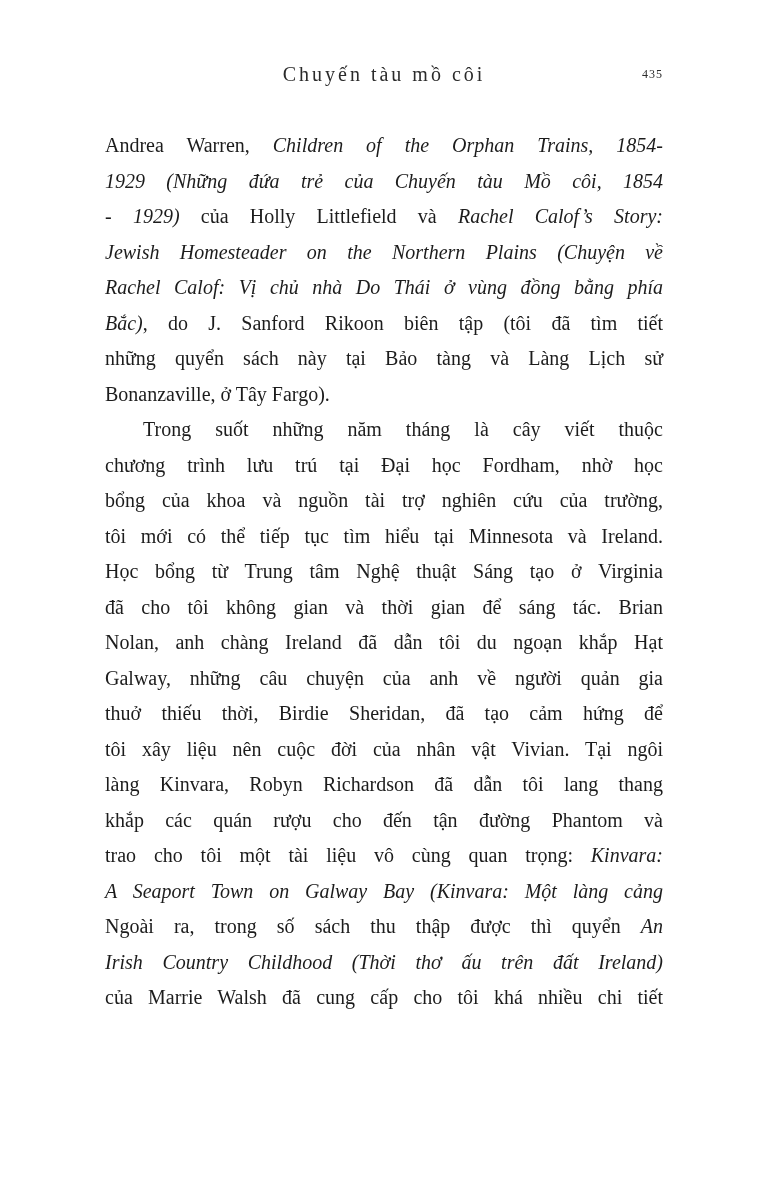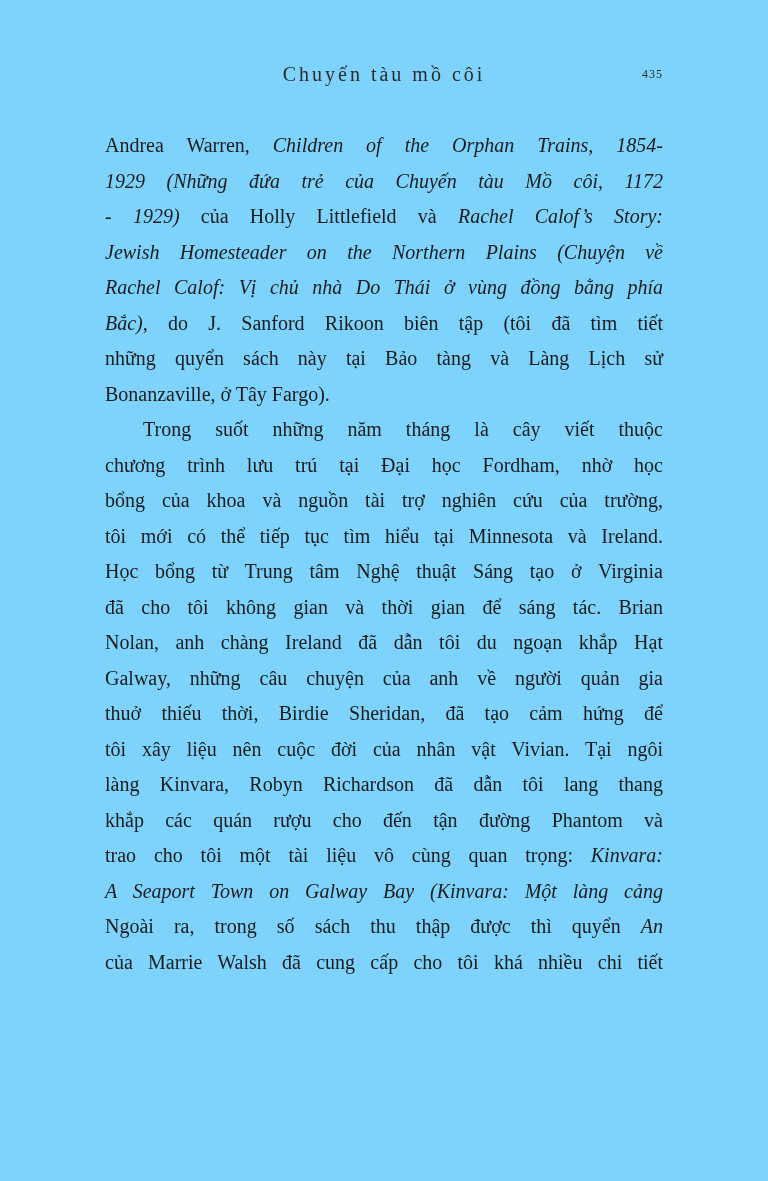--- a/index.html
+++ b/index.html
@@ -4,21 +4,21 @@
 <style>
   html, body {
     margin: 0;
     padding: 0;
     background: #e8e8e8;
   }
   .page {
     position: relative;
     width: 768px;
     height: 1181px;
-    background: #7dd3fc;
+    background: #ffffff;
     font-family: "Liberation Serif", "DejaVu Serif", serif;
     color: #1c1c1c;
     overflow: hidden;
   }
   .header {
     position: absolute;
     top: 60px;
     left: 105px;
     width: 558px;
     height: 30px;
@@ -69,21 +69,21 @@
 </head>
 <body>
 
 <div class="page">
   <div class="header">
     <span class="running-title">Chuyến tàu mồ côi</span>
     <span class="page-number">435</span>
   </div>
   <div class="body-text">
       <div class="line"><span>Andrea Warren, </span><span class="it">Children of the Orphan Trains, 1854-</span></div>
-      <div class="line"><span class="it">1929 (Những đứa trẻ của Chuyến tàu Mồ côi, 1172</span></div>
+      <div class="line"><span class="it">1929 (Những đứa trẻ của Chuyến tàu Mồ côi, 1854</span></div>
       <div class="line"><span class="it">- 1929)</span><span> của Holly Littlefield và </span><span class="it">Rachel Calof’s Story:</span></div>
       <div class="line"><span class="it">Jewish Homesteader on the Northern Plains (Chuyện về</span></div>
       <div class="line"><span class="it">Rachel Calof: Vị chủ nhà Do Thái ở vùng đồng bằng phía</span></div>
       <div class="line"><span class="it">Bắc)</span><span>, do J. Sanford Rikoon biên tập (tôi đã tìm tiết</span></div>
       <div class="line"><span>những quyển sách này tại Bảo tàng và Làng Lịch sử</span></div>
       <div class="line noj"><span>Bonanzaville, ở Tây Fargo).</span></div>
       <div class="line ind"><span>Trong suốt những năm tháng là cây viết thuộc</span></div>
       <div class="line"><span>chương trình lưu trú tại Đại học Fordham, nhờ học</span></div>
       <div class="line"><span>bổng của khoa và nguồn tài trợ nghiên cứu của trường,</span></div>
       <div class="line"><span>tôi mới có thể tiếp tục tìm hiểu tại Minnesota và Ireland.</span></div>
@@ -91,15 +91,16 @@
       <div class="line"><span>đã cho tôi không gian và thời gian để sáng tác. Brian</span></div>
       <div class="line"><span>Nolan, anh chàng Ireland đã dẫn tôi du ngoạn khắp Hạt</span></div>
       <div class="line"><span>Galway, những câu chuyện của anh về người quản gia</span></div>
       <div class="line"><span>thuở thiếu thời, Birdie Sheridan, đã tạo cảm hứng để</span></div>
       <div class="line"><span>tôi xây liệu nên cuộc đời của nhân vật Vivian. Tại ngôi</span></div>
       <div class="line"><span>làng Kinvara, Robyn Richardson đã dẫn tôi lang thang</span></div>
       <div class="line"><span>khắp các quán rượu cho đến tận đường Phantom và</span></div>
       <div class="line"><span>trao cho tôi một tài liệu vô cùng quan trọng: </span><span class="it">Kinvara:</span></div>
       <div class="line"><span class="it">A Seaport Town on Galway Bay (Kinvara: Một làng cảng</span></div>
       <div class="line"><span>Ngoài ra, trong số sách thu thập được thì quyển </span><span class="it">An</span></div>
+      <div class="line"><span class="it">Irish Country Childhood (Thời thơ ấu trên đất Ireland)</span></div>
       <div class="line"><span>của Marrie Walsh đã cung cấp cho tôi khá nhiều chi tiết</span></div>
     </div>
 </div>
 
 </body></html>

